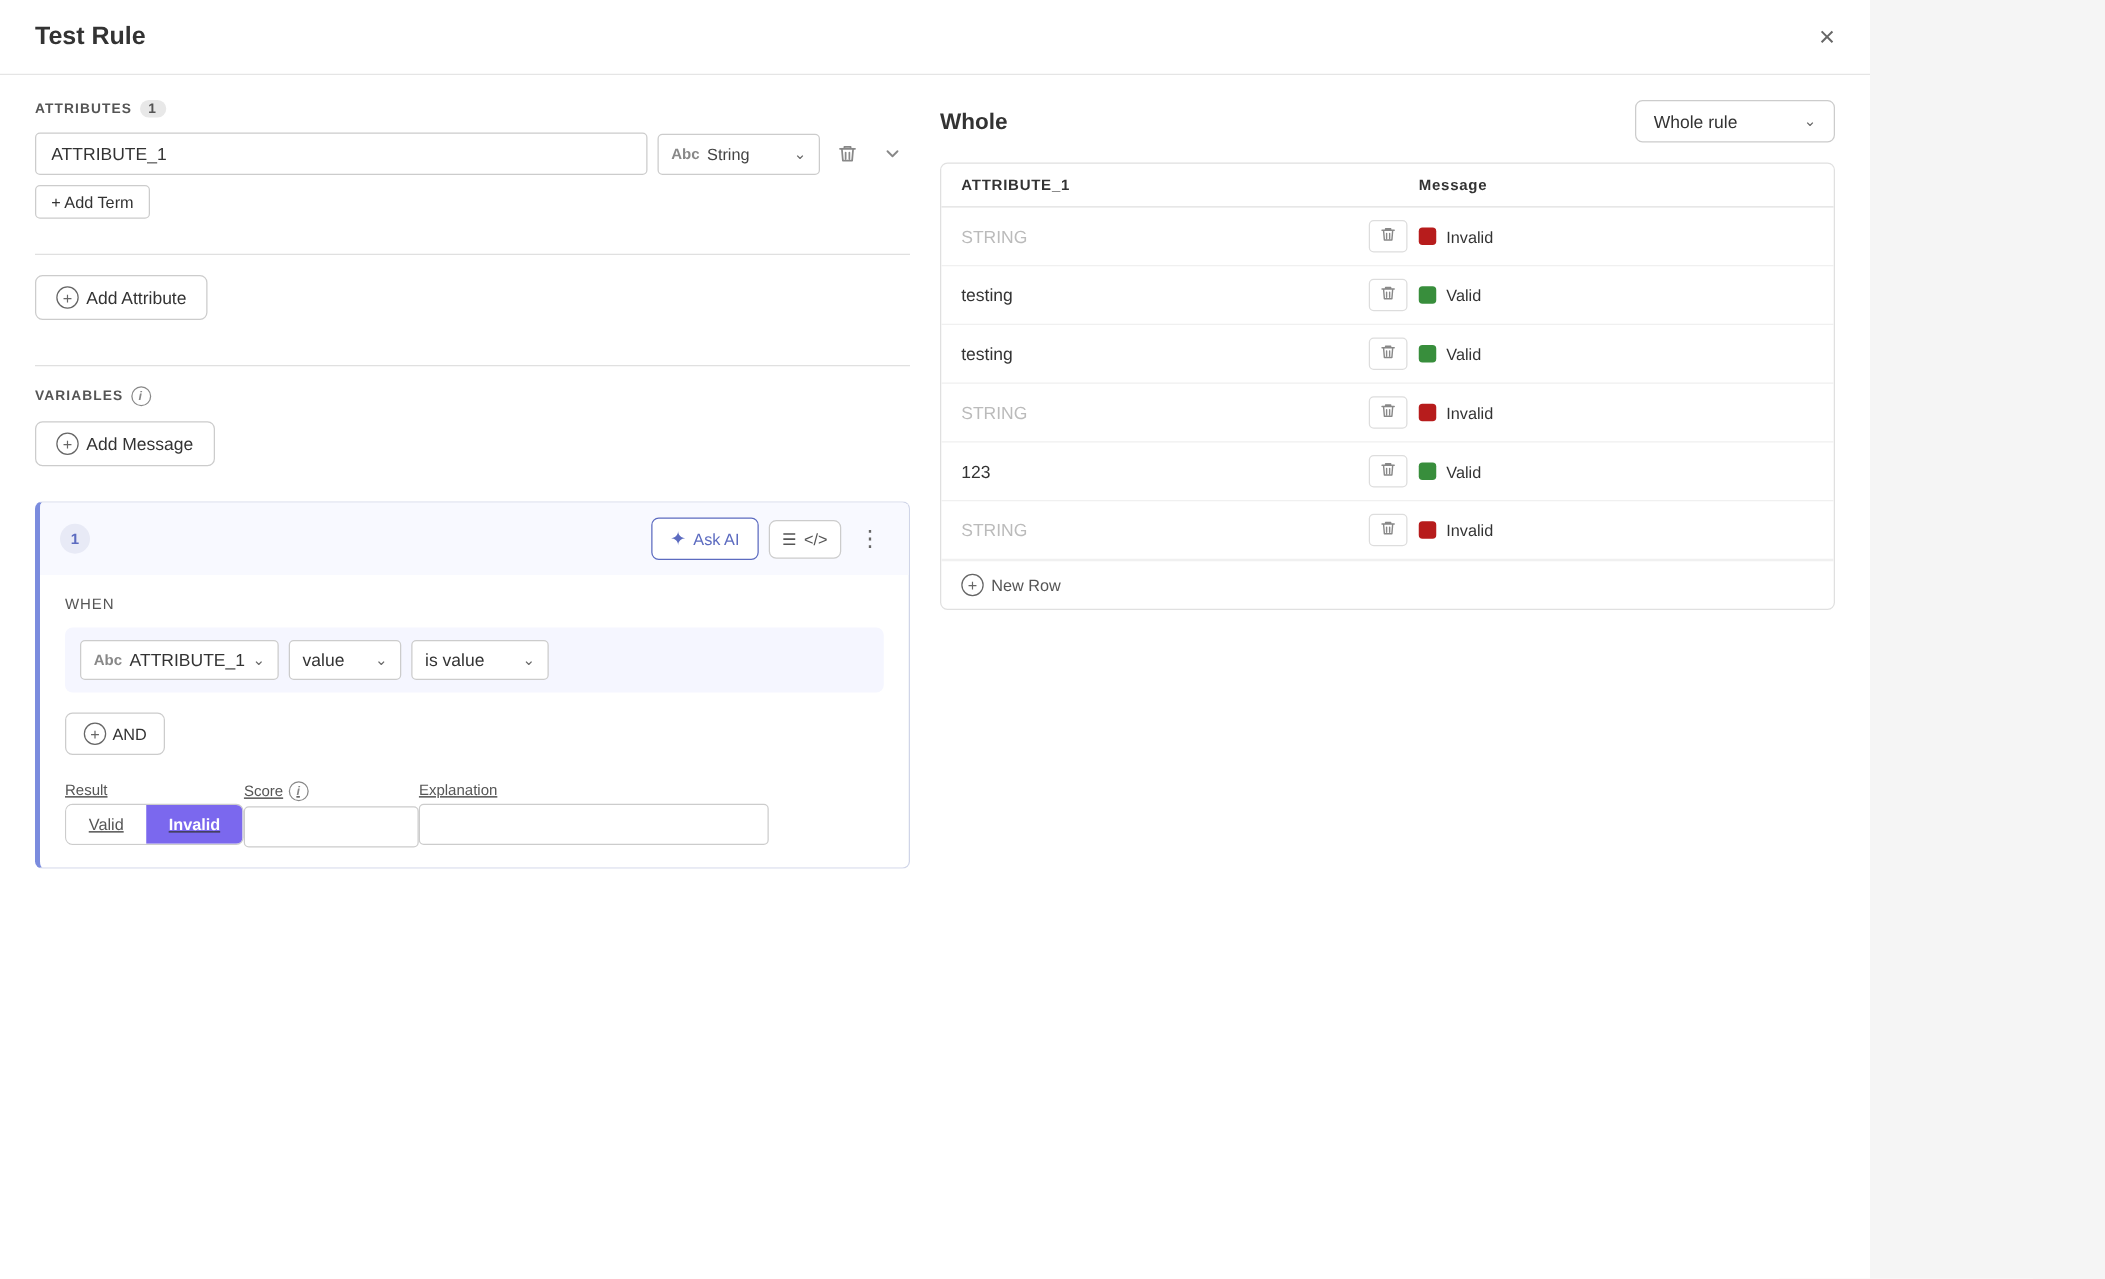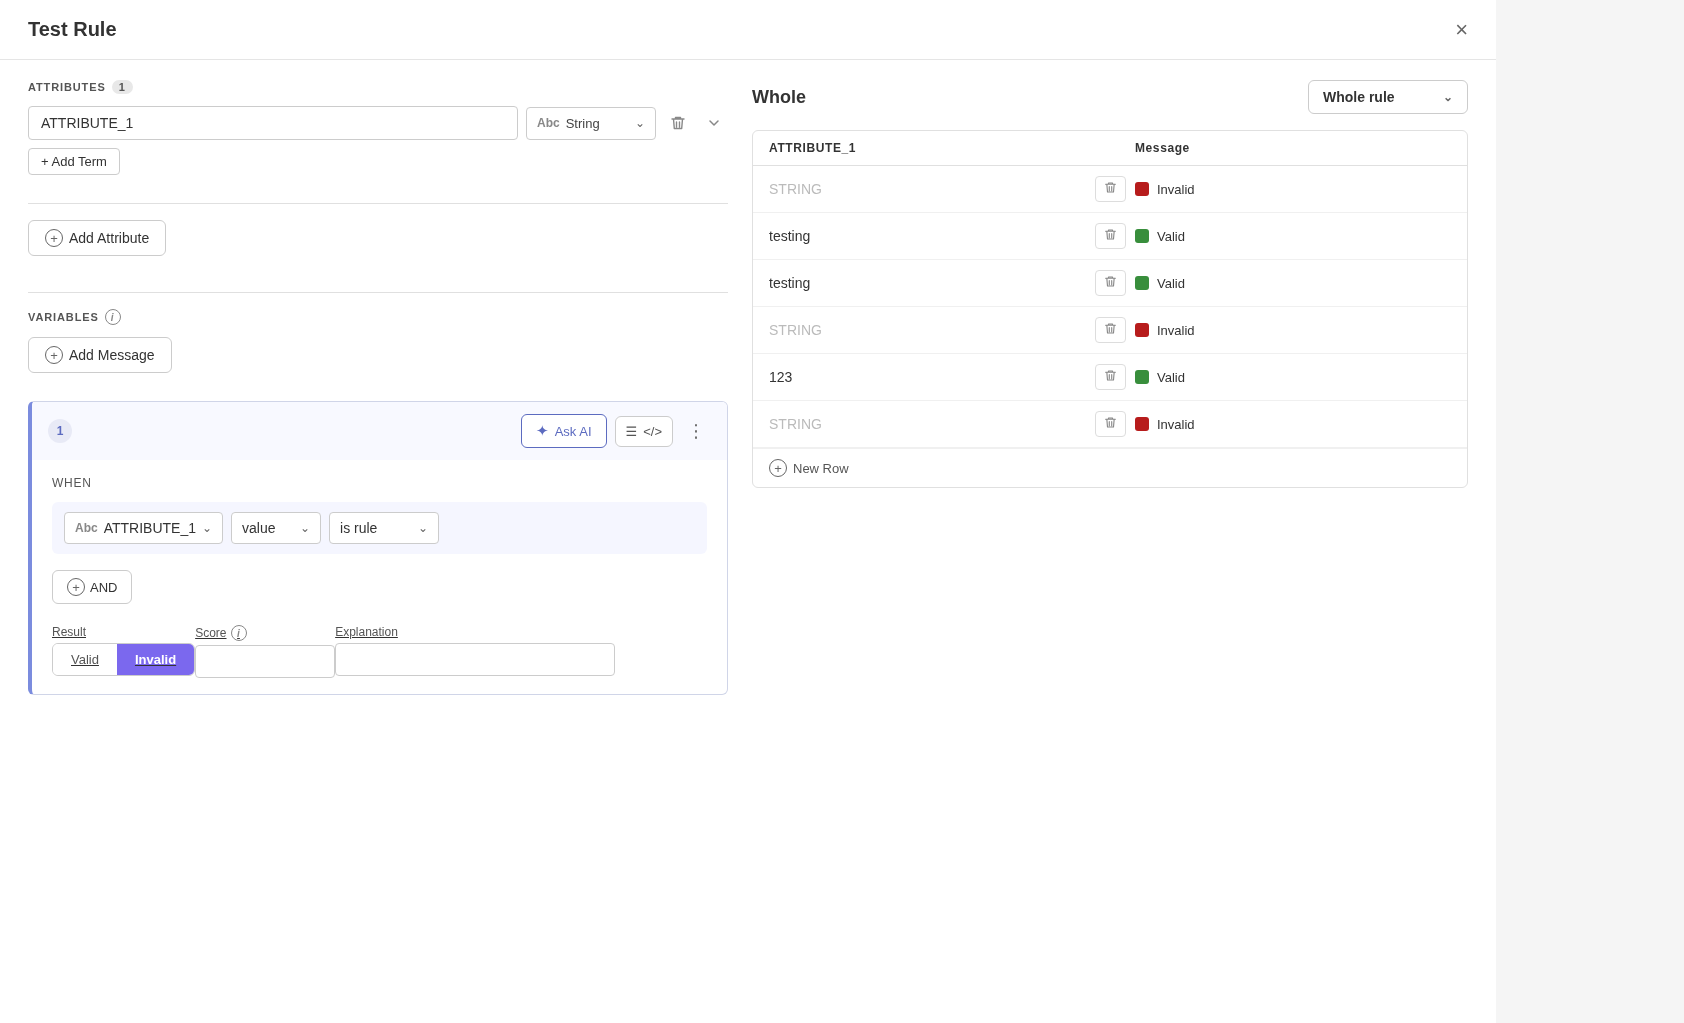--- a/index.html
+++ b/index.html
@@ -147,21 +147,21 @@
 
     
     .right-panel { flex: 1; display: flex; flex-direction: column; gap: 16px; }
 
     .test-header { display: flex; justify-content: space-between; align-items: center; }
     .test-title { font-size: 18px; font-weight: 600; }
 
     .whole-rule-select {
       display: flex; align-items: center; gap: 23px;
       border: 1px solid #ccc; border-radius: 6px; padding: 8px 14px;
-      background: #fff; cursor: pointer; min-width: 160px; font-size: 14px; font-weight: bold;
+      background: #fff; cursor: pointer; min-width: 160px; font-size: 14px;
     }
 
     .test-table { border: 1px solid #e0e0e0; border-radius: 6px; overflow: hidden; background: #fff; }
     .test-table-header {
       display: grid; grid-template-columns: 1fr 50px 1fr;
       padding: 10px 16px; border-bottom: 1px solid #e0e0e0;
       font-size: 12px; font-weight: 700; color: #333; letter-spacing: 0.05em;
     }
     .test-table-row {
       display: grid; grid-template-columns: 1fr 50px 1fr;
@@ -287,21 +287,21 @@
             <div class="condition-select">
               <span class="type-prefix">Abc</span>
               <span>ATTRIBUTE_1</span>
               <span class="chevron-icon">⌄</span>
             </div>
             <div class="condition-select-sm">
               <span>value</span>
               <span class="chevron-icon">⌄</span>
             </div>
             <div class="condition-select-op">
-              <span>is rule</span>
+              <span>is value</span>
               <span class="chevron-icon">⌄</span>
             </div>
           </div>
 
           <button class="and-btn">
             <span class="plus-circle">+</span>
             <span>AND</span>
           </button>
 
           <div class="then-section">

